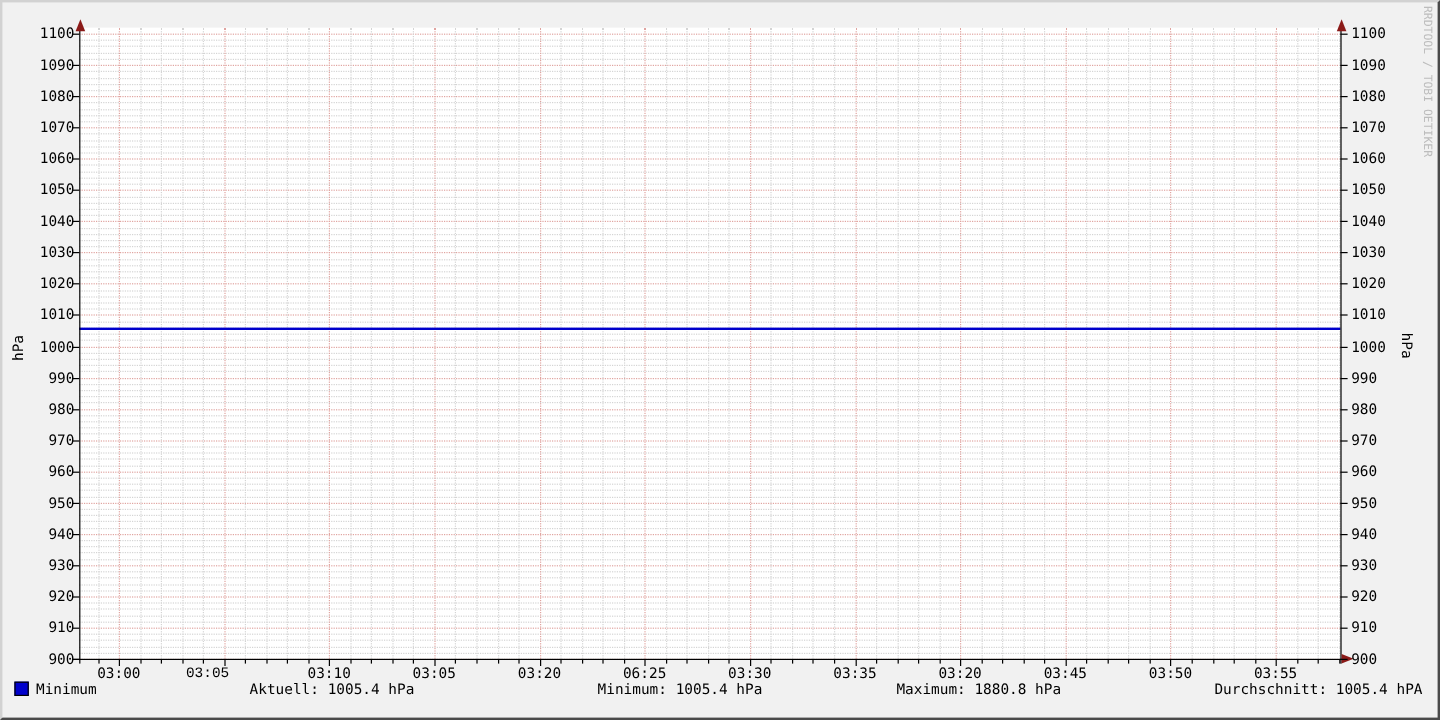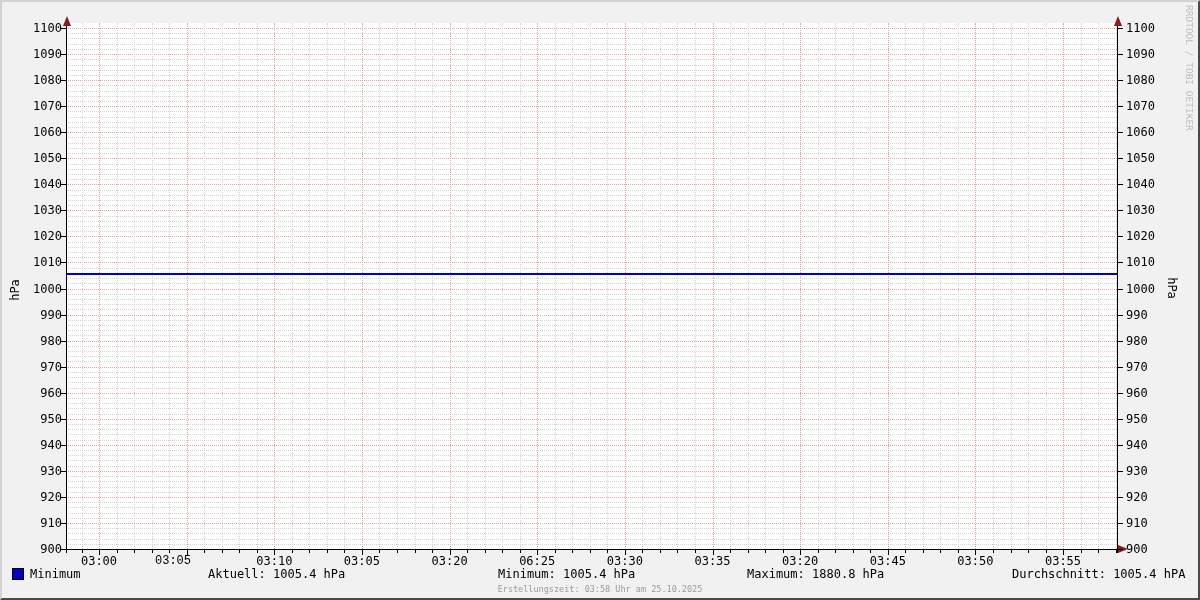--- a/index.html
+++ b/index.html
@@ -372,21 +372,20 @@
       <div class="tick" style="left: 1113.6px; top: 548px; width: 1px; height: 3px;"></div>
     </div>
 
   <div class="legend-swatch" style="background: rgb(0, 0, 204);"></div>
   <span class="legend-text lg-series">Minimum</span>
   <span class="legend-text lg-stat0">Aktuell: 1005.4 hPa</span>
   <span class="legend-text lg-stat1">Minimum: 1005.4 hPa</span>
   <span class="legend-text lg-stat2">Maximum: 1880.8 hPa</span>
   <span class="legend-text lg-stat3">Durchschnitt: 1005.4 hPA</span>
 
-  <div class="footer-note">Erstellungszeit: 03:58 Uhr am 25.10.2025</div>
 <div class="xlabel" style="left: 72px;">03:00</div>
     <div class="xlabel" style="left: 146px; font-family: Liberation Mono, monospace;">03:05</div>
     <div class="xlabel" style="left: 247.3px;">03:10</div>
     <div class="xlabel" style="left: 334.9px;">03:05</div>
     <div class="xlabel" style="left: 422.6px;">03:20</div>
     <div class="xlabel" style="left: 510.2px;">06:25</div>
     <div class="xlabel" style="left: 597.8px;">03:30</div>
     <div class="xlabel" style="left: 685.5px;">03:35</div>
     <div class="xlabel" style="left: 773.1px;">03:20</div>
     <div class="xlabel" style="left: 860.8px;">03:45</div>

